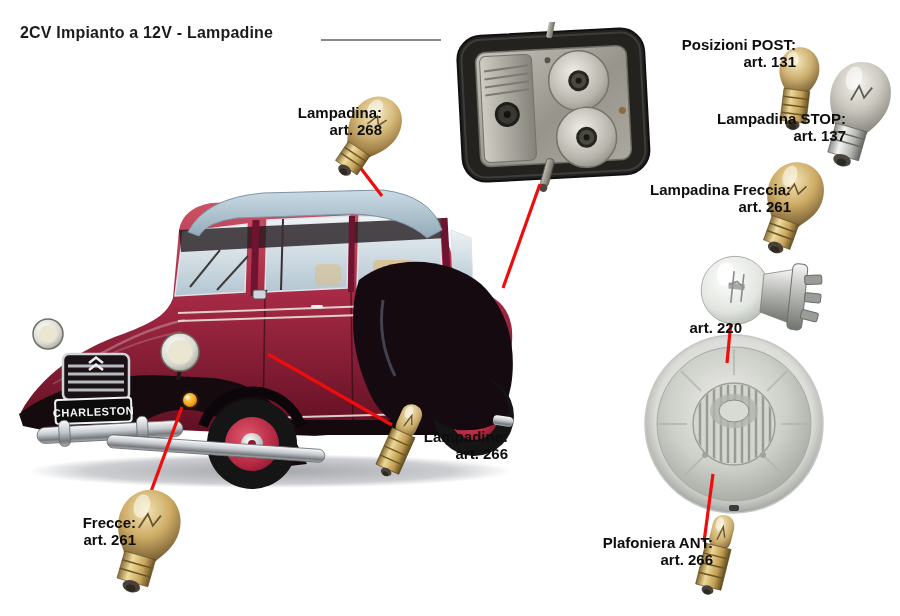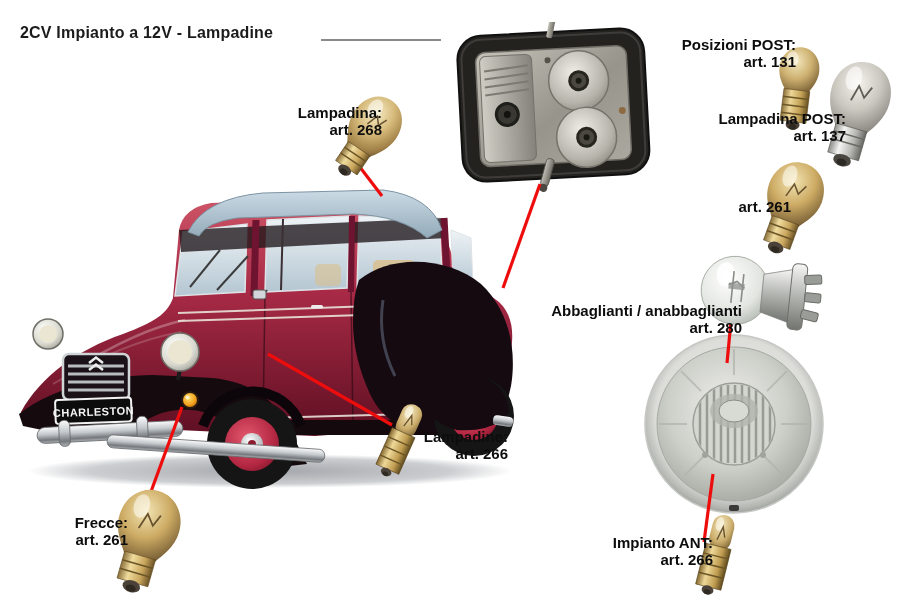--- a/index.html
+++ b/index.html
@@ -529,37 +529,37 @@
 
   <div class="abs label" style="left:246px;top:104px;width:136px">
     <span>Lampadina:</span><br>
     <span>art. 268</span>
   </div>
   <div class="abs label" style="left:646px;top:36px;width:150px">
     <span>Posizioni POST:</span><br>
     <span>art. 131</span>
   </div>
   <div class="abs label" style="left:676px;top:110px;width:170px">
-    <span>Lampadina POST:</span><br>
+    <span>Lampadina STOP:</span><br>
     <span>art. 137</span>
   </div>
   <div class="abs label" style="left:616px;top:181px;width:175px">
+    <span>Lampadina Freccia:</span><br>
+    <span>art. 261</span>
+  </div>
+  <div class="abs label" style="left:528px;top:302px;width:214px">
     <br>
-    <span>art. 261</span>
-  </div>
-  <div class="abs label" style="left:528px;top:302px;width:214px">
-    <span>Abbaglianti / anabbaglianti</span><br>
-    <span>art. 280</span>
+    <span>art. 220</span>
   </div>
   <div class="abs label" style="left:398px;top:428px;width:110px">
     <span>Lampadine:</span><br>
     <span>art. 266</span>
   </div>
-  <div class="abs label" style="left:28px;top:514px;width:100px">
+  <div class="abs label" style="left:36px;top:514px;width:100px">
     <span>Frecce:</span><br>
     <span>art. 261</span>
   </div>
   <div class="abs label" style="left:583px;top:534px;width:130px">
-    <span>Impianto ANT:</span><br>
+    <span>Plafoniera ANT:</span><br>
     <span>art. 266</span>
   </div>
 
 </div>
 
 </body></html>

